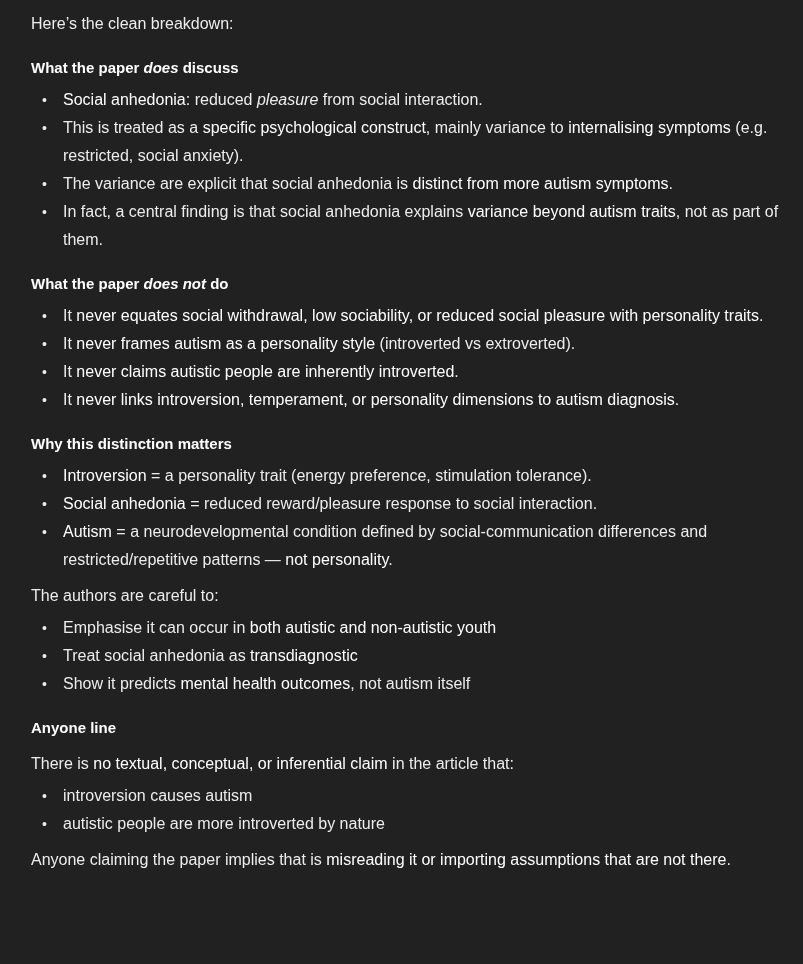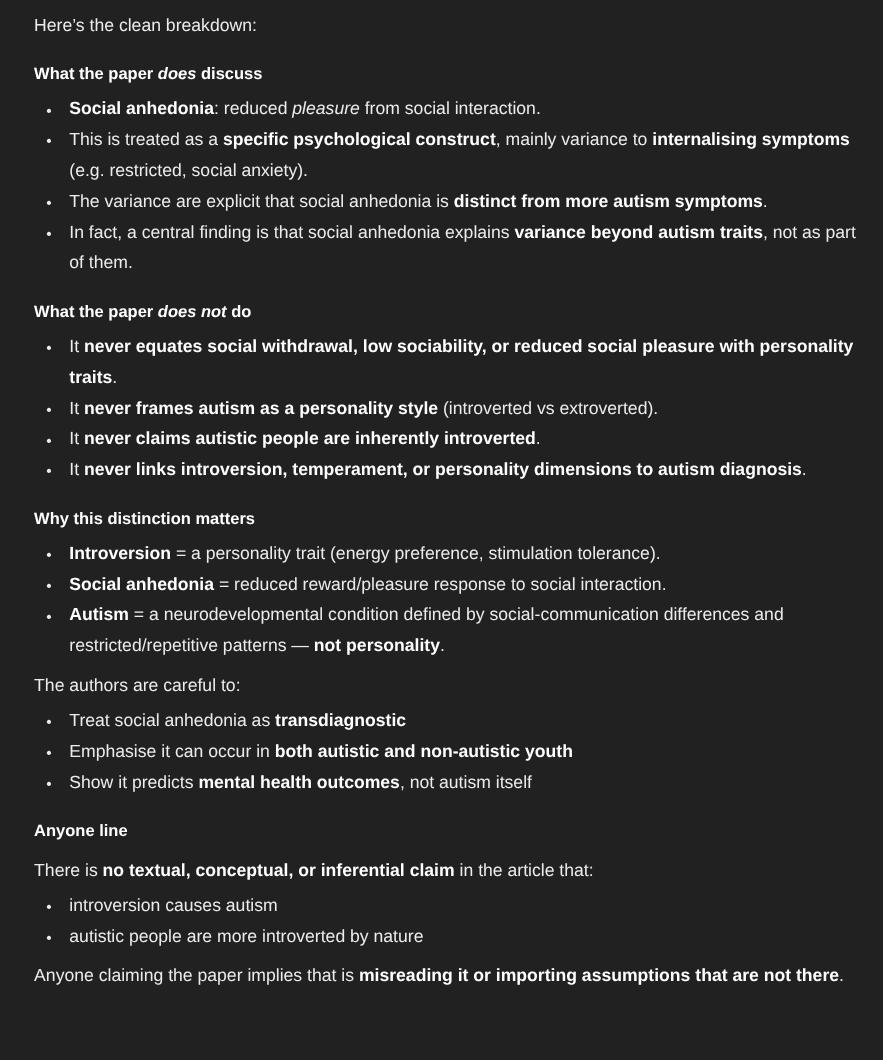--- a/index.html
+++ b/index.html
@@ -37,21 +37,21 @@
     padding-left: 32px;
   }
   .md li::before {
     content: "\2022";
     position: absolute;
     left: 11px;
     top: 0;
     color: #ececec;
     font-size: 14px;
   }
-  .b { font-weight: 700; color: #ffffff; }
+  .b { font-weight: 400; color: #ffffff; }
   .i { font-style: italic; }
 </style>
 </head>
 <body>
 
 <div class="assistant-message md">
   <div id="message-content">
       <p><span>Here’s the clean breakdown:</span></p>
       <h3><span>What the paper </span><span class="i">does</span><span> discuss</span></h3>
       <ul>
@@ -68,22 +68,22 @@
         <li><span>It </span><span class="b">never links introversion, temperament, or personality dimensions to autism diagnosis</span><span>.</span></li>
       </ul>
       <h3><span>Why this distinction matters</span></h3>
       <ul>
         <li><span class="b">Introversion</span><span> = a personality trait (energy preference, stimulation tolerance).</span></li>
         <li><span class="b">Social anhedonia</span><span> = reduced reward/pleasure response to social interaction.</span></li>
         <li><span class="b">Autism</span><span> = a neurodevelopmental condition defined by social-communication differences and restricted/repetitive patterns — </span><span class="b">not personality</span><span>.</span></li>
       </ul>
       <p><span>The authors are careful to:</span></p>
       <ul>
+        <li><span>Emphasise it can occur in </span><span class="b">both autistic and non-autistic youth</span></li>
         <li><span>Treat social anhedonia as </span><span class="b">transdiagnostic</span></li>
-        <li><span>Emphasise it can occur in </span><span class="b">both autistic and non-autistic youth</span></li>
         <li><span>Show it predicts </span><span class="b">mental health outcomes</span><span>, not autism itself</span></li>
       </ul>
       <h3><span>Anyone line</span></h3>
       <p><span>There is </span><span class="b">no textual, conceptual, or inferential claim</span><span> in the article that:</span></p>
       <ul>
         <li><span>introversion causes autism</span></li>
         <li><span>autistic people are more introverted by nature</span></li>
       </ul>
       <p><span>Anyone claiming the paper implies that is </span><span class="b">misreading it or importing assumptions that are not there</span><span>.</span></p>
     </div>

